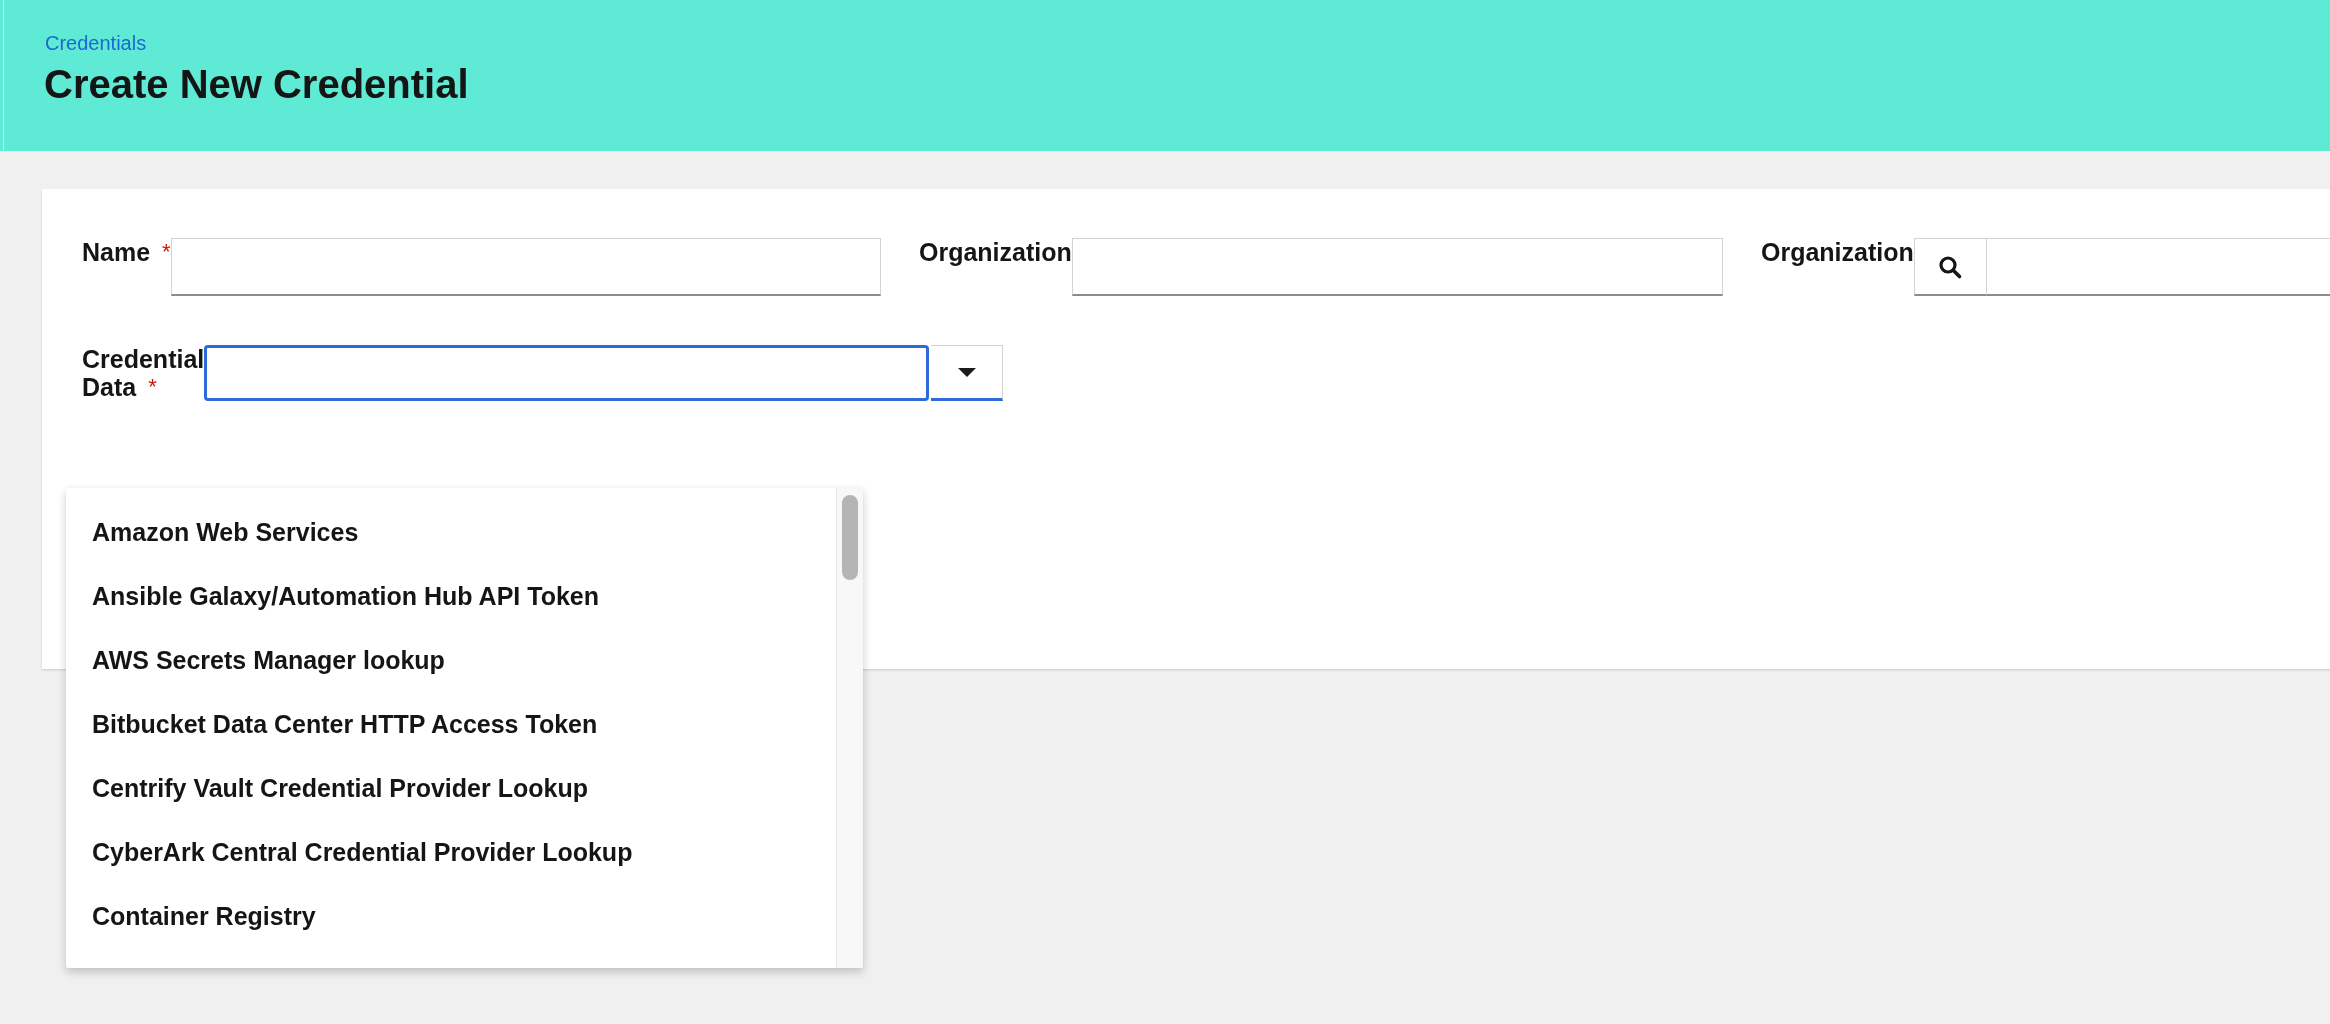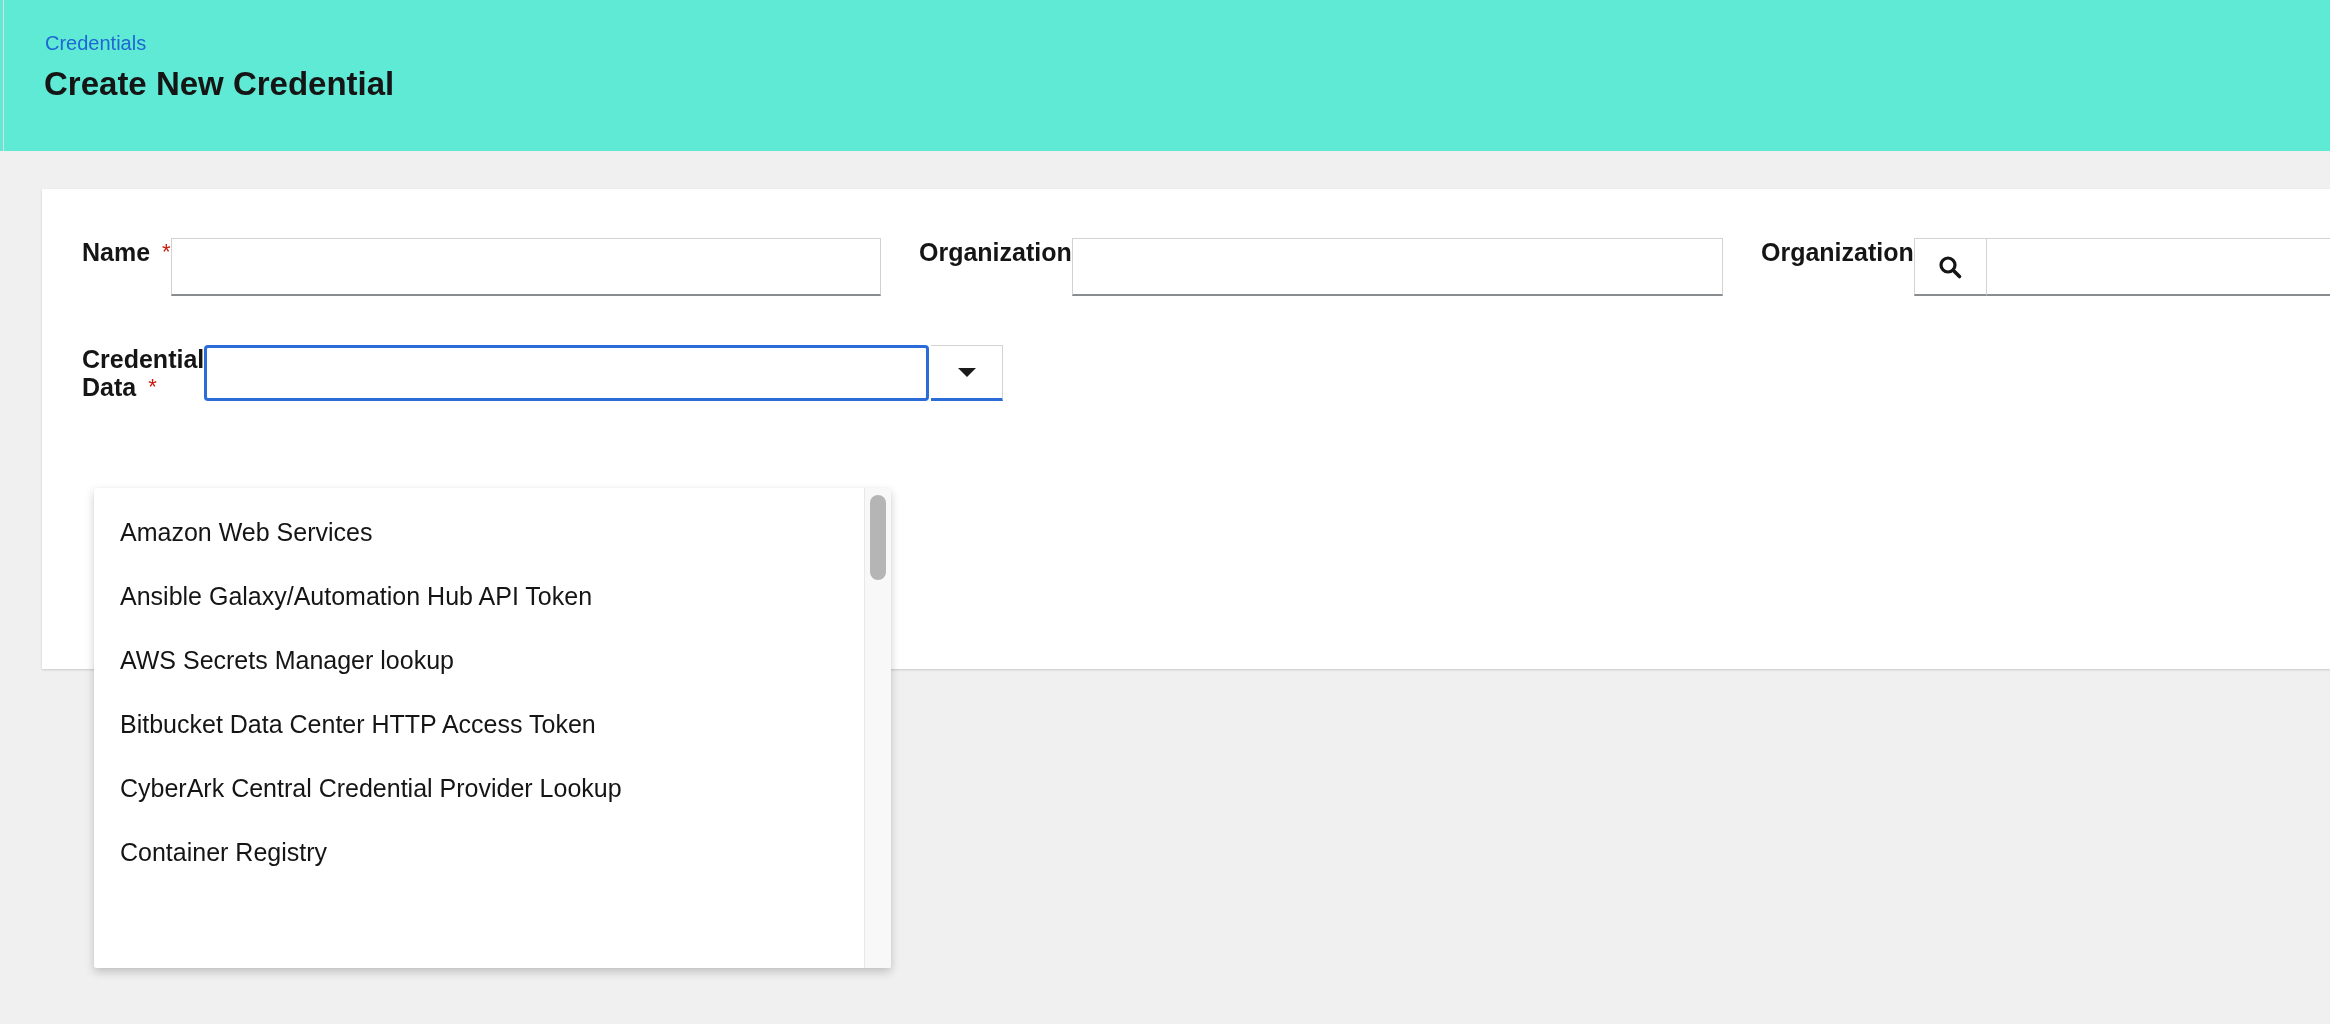--- a/index.html
+++ b/index.html
@@ -31,21 +31,21 @@
     position:absolute;left:3px;top:0;width:1px;height:151px;
     background:#dcdcdc;
   }
   .breadcrumb{
     position:absolute;left:45px;top:30px;
     font-size:20px;line-height:26px;color:var(--link-blue);
     text-decoration:none;cursor:pointer;
   }
   .page-title{
     position:absolute;left:44px;top:64px;
-    font-size:33px;line-height:40px;font-weight:700;color:var(--text);
+    font-size:40px;line-height:40px;font-weight:700;color:var(--text);
   }
   
   .card{
     position:absolute;left:42px;top:189px;width:2556px;height:480px;
     background:var(--card-background);
     box-shadow:0 1px 2px rgba(3,3,3,0.16);
   }
   .form-grid{
     display:grid;
     grid-template-columns:799px 804px 800px;
@@ -106,26 +106,27 @@
     display:flex;align-items:center;justify-content:center;
   }
   .caret-down{
     width:0;height:0;
     border-left:9px solid transparent;
     border-right:9px solid transparent;
     border-top:9px solid #1b1b1b;
   }
   
   .dropdown{
-    position:absolute;left:94px;top:488px;width:797px;height:480px;
+    position:absolute;left:66px;top:488px;width:797px;height:480px;
     background:#fff;z-index:10;
     box-shadow:0 4px 10px rgba(3,3,3,0.20), 0 0 1px rgba(3,3,3,0.10);
     border-radius:2px;
     padding:12px 0 0 0;
     overflow:hidden;
+    font-weight:bold;
   }
   .dropdown ul{list-style:none;}
   .dropdown li{
     height:64px;display:flex;align-items:center;
     padding-left:26px;padding-right:40px;
     font-size:25px;color:var(--text);
     cursor:pointer;white-space:nowrap;
   }
   .scroll-track{
     position:absolute;right:0;top:0;width:27px;height:100%;
@@ -188,19 +189,20 @@
   </div>
 </section>
 
 <div class="dropdown">
   <ul>
 
   <li>Amazon Web Services</li>
       <li>Ansible Galaxy/Automation Hub API Token</li>
       <li>AWS Secrets Manager lookup</li>
       <li>Bitbucket Data Center HTTP Access Token</li>
+      <li>Centrify Vault Credential Provider Lookup</li>
       <li>CyberArk Central Credential Provider Lookup</li>
       <li>Container Registry</li>
     </ul>
   <div class="scroll-track">
     <div class="scroll-thumb"></div>
   </div>
 </div>
 
 </body></html>

